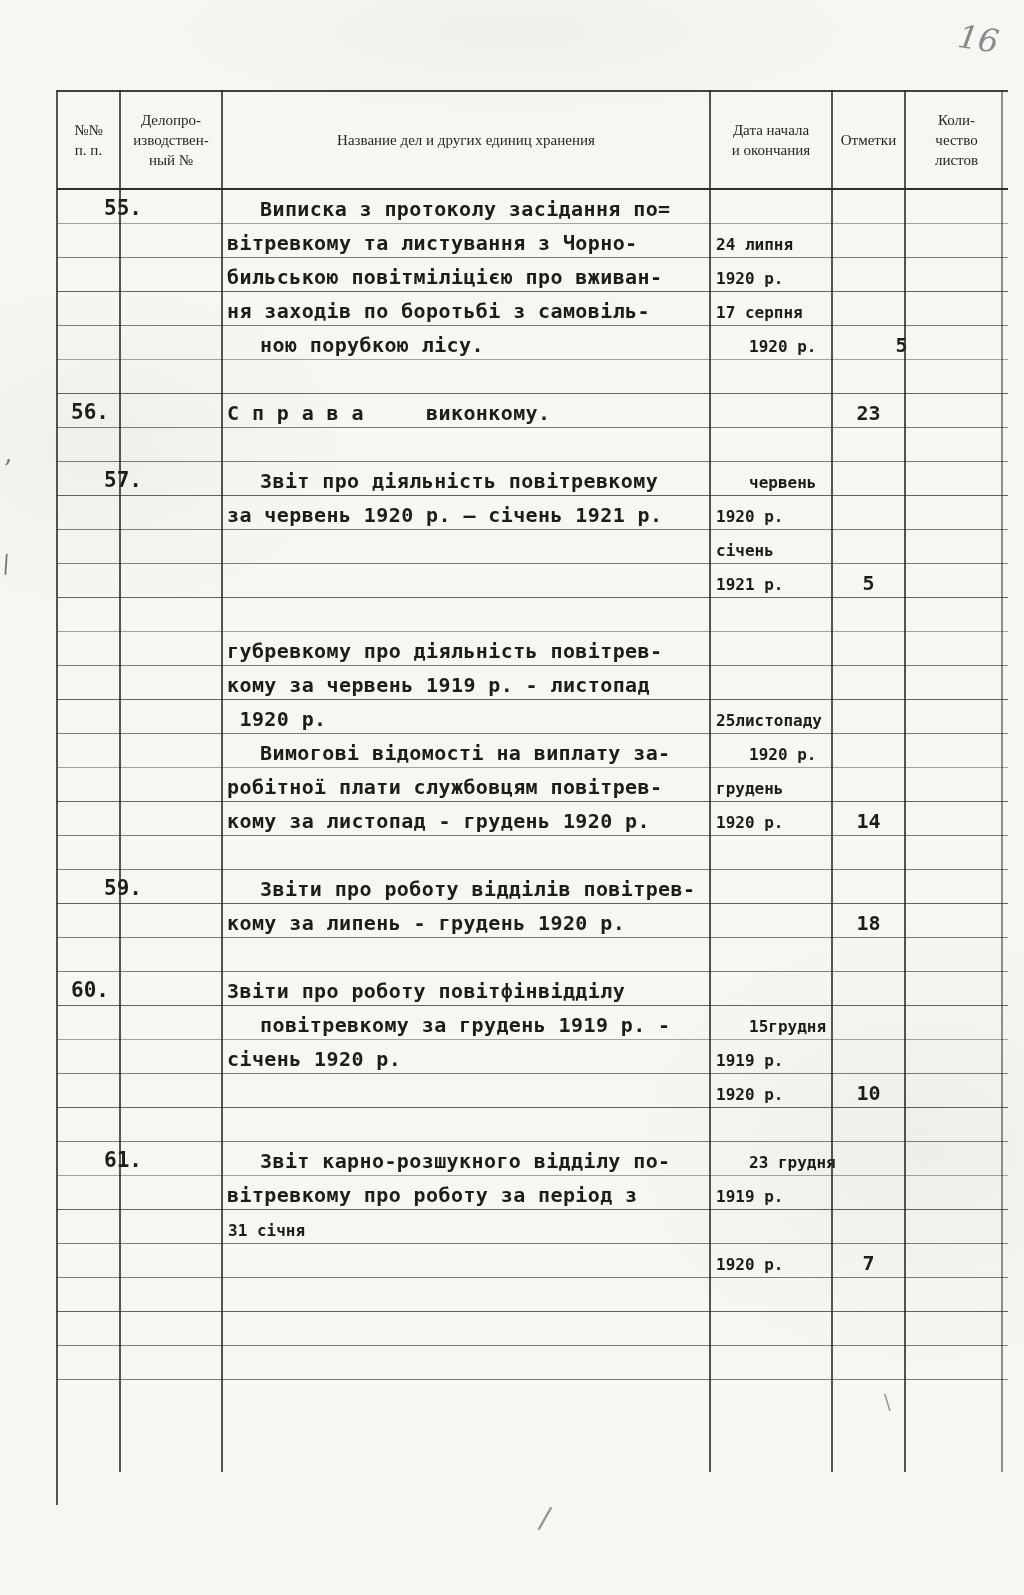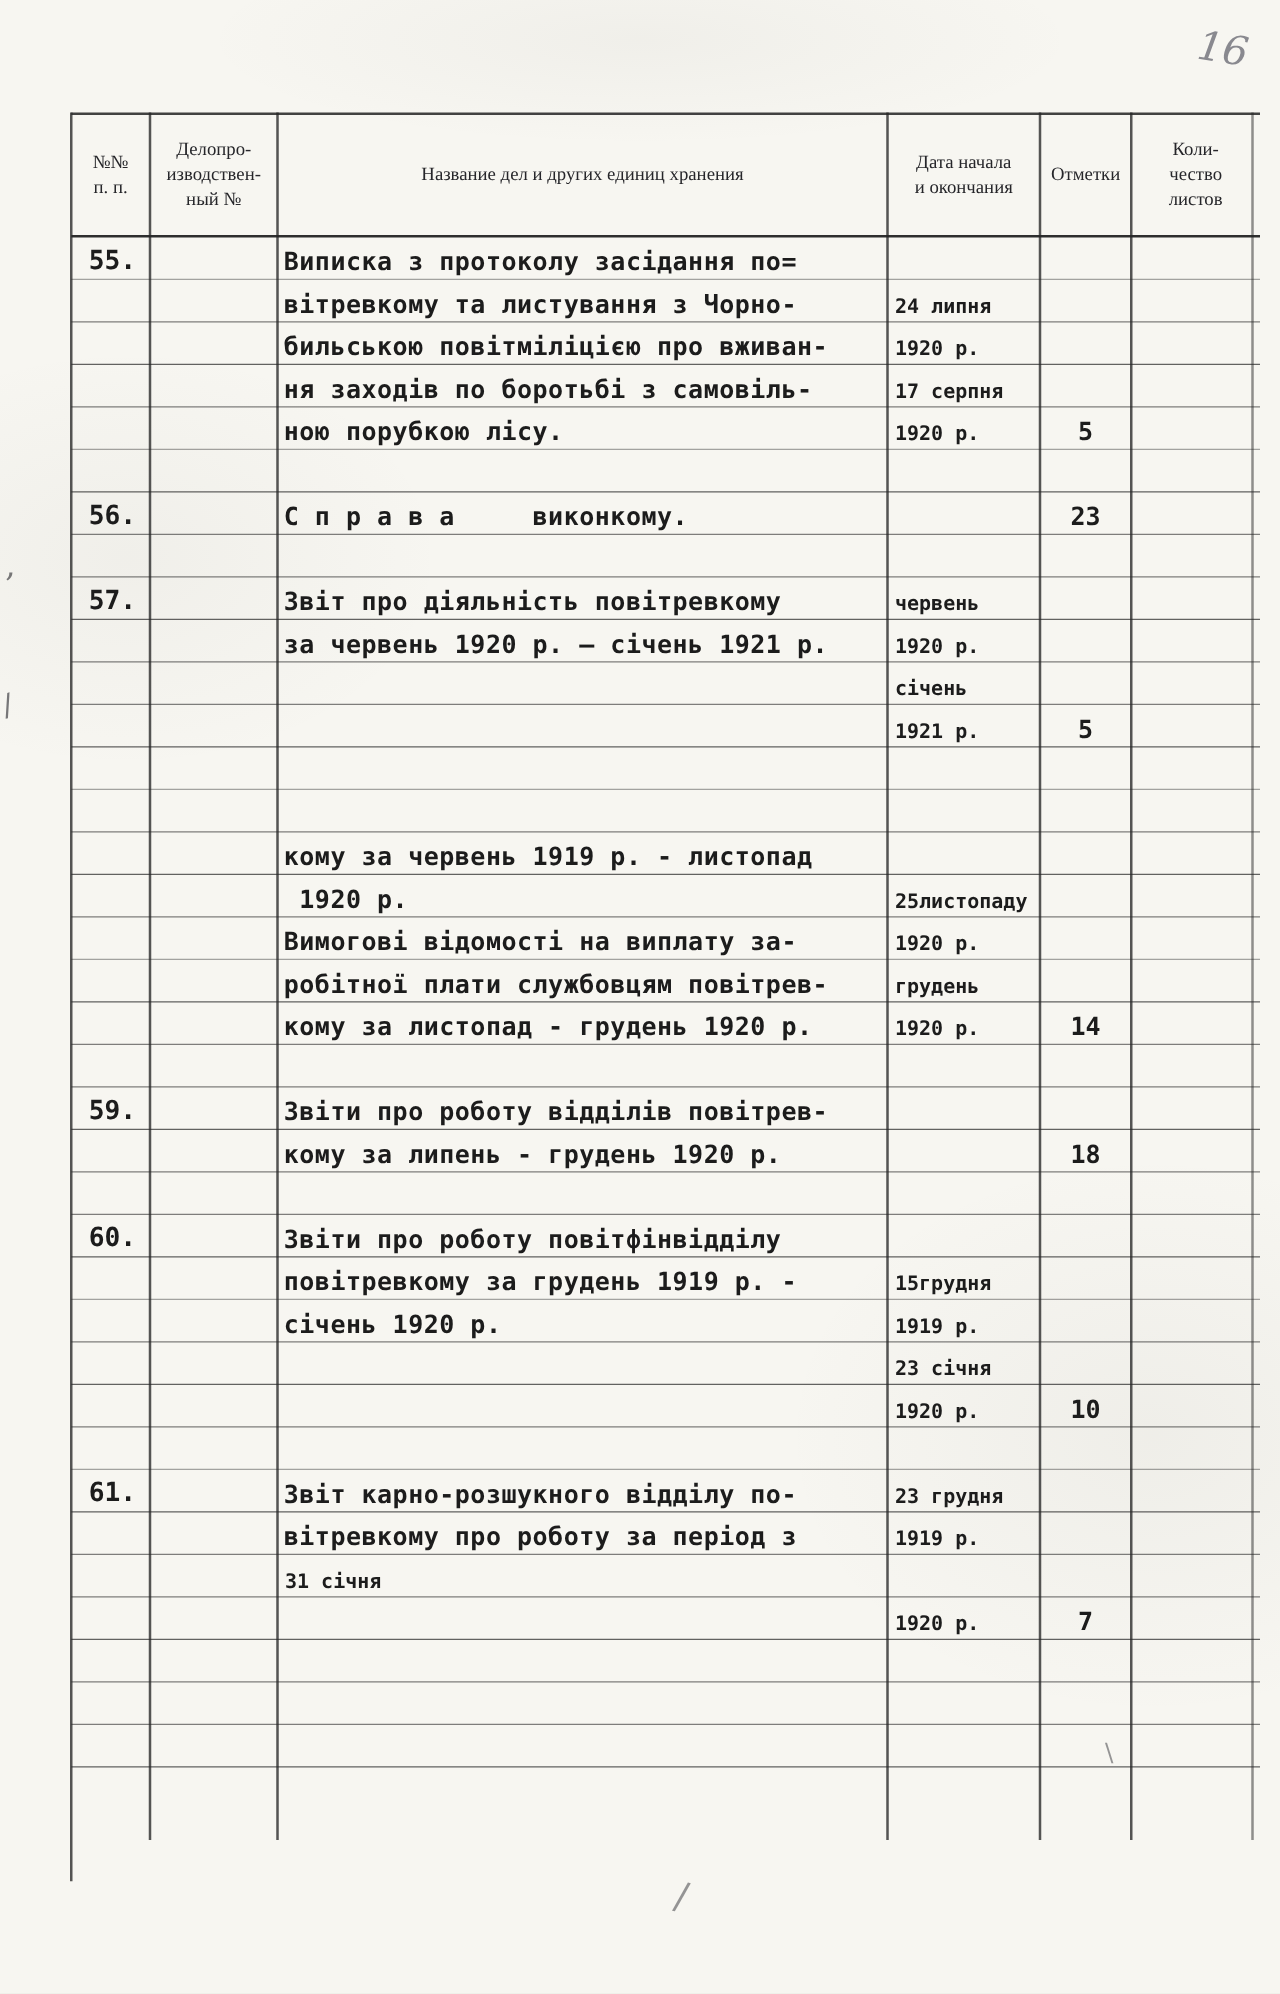--- a/index.html
+++ b/index.html
@@ -34,21 +34,21 @@
     padding:2px 3px;box-sizing:border-box;
   }
 
   
   .tbody{position:absolute;left:57px;top:190px;width:951px;}
   .row{
     display:grid;grid-template-columns:63px 102px 488px 122px 73px 103px;
     height:34px;box-sizing:border-box;
     border-bottom:1px solid rgba(45,45,45,.60);
   }
-  .row:nth-child(4n+1){border-bottom-color:rgba(45,45,45,.42);}
+  .row:nth-child(4n+1){border-bottom-color:rgba(45,45,45,.42);padding-left:33px;}
   .row:nth-child(3n){border-bottom-color:rgba(40,40,40,.72);}
   .cell{
     display:flex;align-items:flex-end;
     padding:0 0 4px 0;box-sizing:border-box;
     font-size:20px;font-weight:bold;line-height:1;
     white-space:pre;overflow:visible;
   }
   .c-num{padding-left:14px;font-size:21px;}
   .c-name{padding-left:5px;letter-spacing:.4px;}
   .c-date{padding-left:6px;font-size:16px;}
@@ -206,20 +206,21 @@
     <div class="cell c-num"></div>
     <div class="cell c-office"></div>
     <div class="cell c-name"></div>
     <div class="cell c-date"></div>
     <div class="cell c-sheets"></div>
     <div class="cell c-notes"></div>
   </div>
       <div class="row">
     <div class="cell c-num"></div>
     <div class="cell c-office"></div>
+    <div class="cell c-name">губревкому про діяльність повітрев-</div>
     <div class="cell c-date"></div>
     <div class="cell c-sheets"></div>
     <div class="cell c-notes"></div>
   </div>
       <div class="row">
     <div class="cell c-num"></div>
     <div class="cell c-office"></div>
     <div class="cell c-name">кому за червень 1919 р. - листопад</div>
     <div class="cell c-date"></div>
     <div class="cell c-sheets"></div>
@@ -303,28 +304,20 @@
     <div class="cell c-name">повітревкому за грудень 1919 р. -</div>
     <div class="cell c-date">15грудня</div>
     <div class="cell c-sheets"></div>
     <div class="cell c-notes"></div>
   </div>
       <div class="row">
     <div class="cell c-num"></div>
     <div class="cell c-office"></div>
     <div class="cell c-name">січень 1920 р.</div>
     <div class="cell c-date">1919 р.</div>
-    <div class="cell c-sheets"></div>
-    <div class="cell c-notes"></div>
-  </div>
-      <div class="row">
-    <div class="cell c-num"></div>
-    <div class="cell c-office"></div>
-    <div class="cell c-name"></div>
-    <div class="cell c-date">23 січня</div>
     <div class="cell c-sheets"></div>
     <div class="cell c-notes"></div>
   </div>
       <div class="row">
     <div class="cell c-num"></div>
     <div class="cell c-office"></div>
     <div class="cell c-name"></div>
     <div class="cell c-date">1920 р.</div>
     <div class="cell c-sheets">10</div>
     <div class="cell c-notes"></div>

